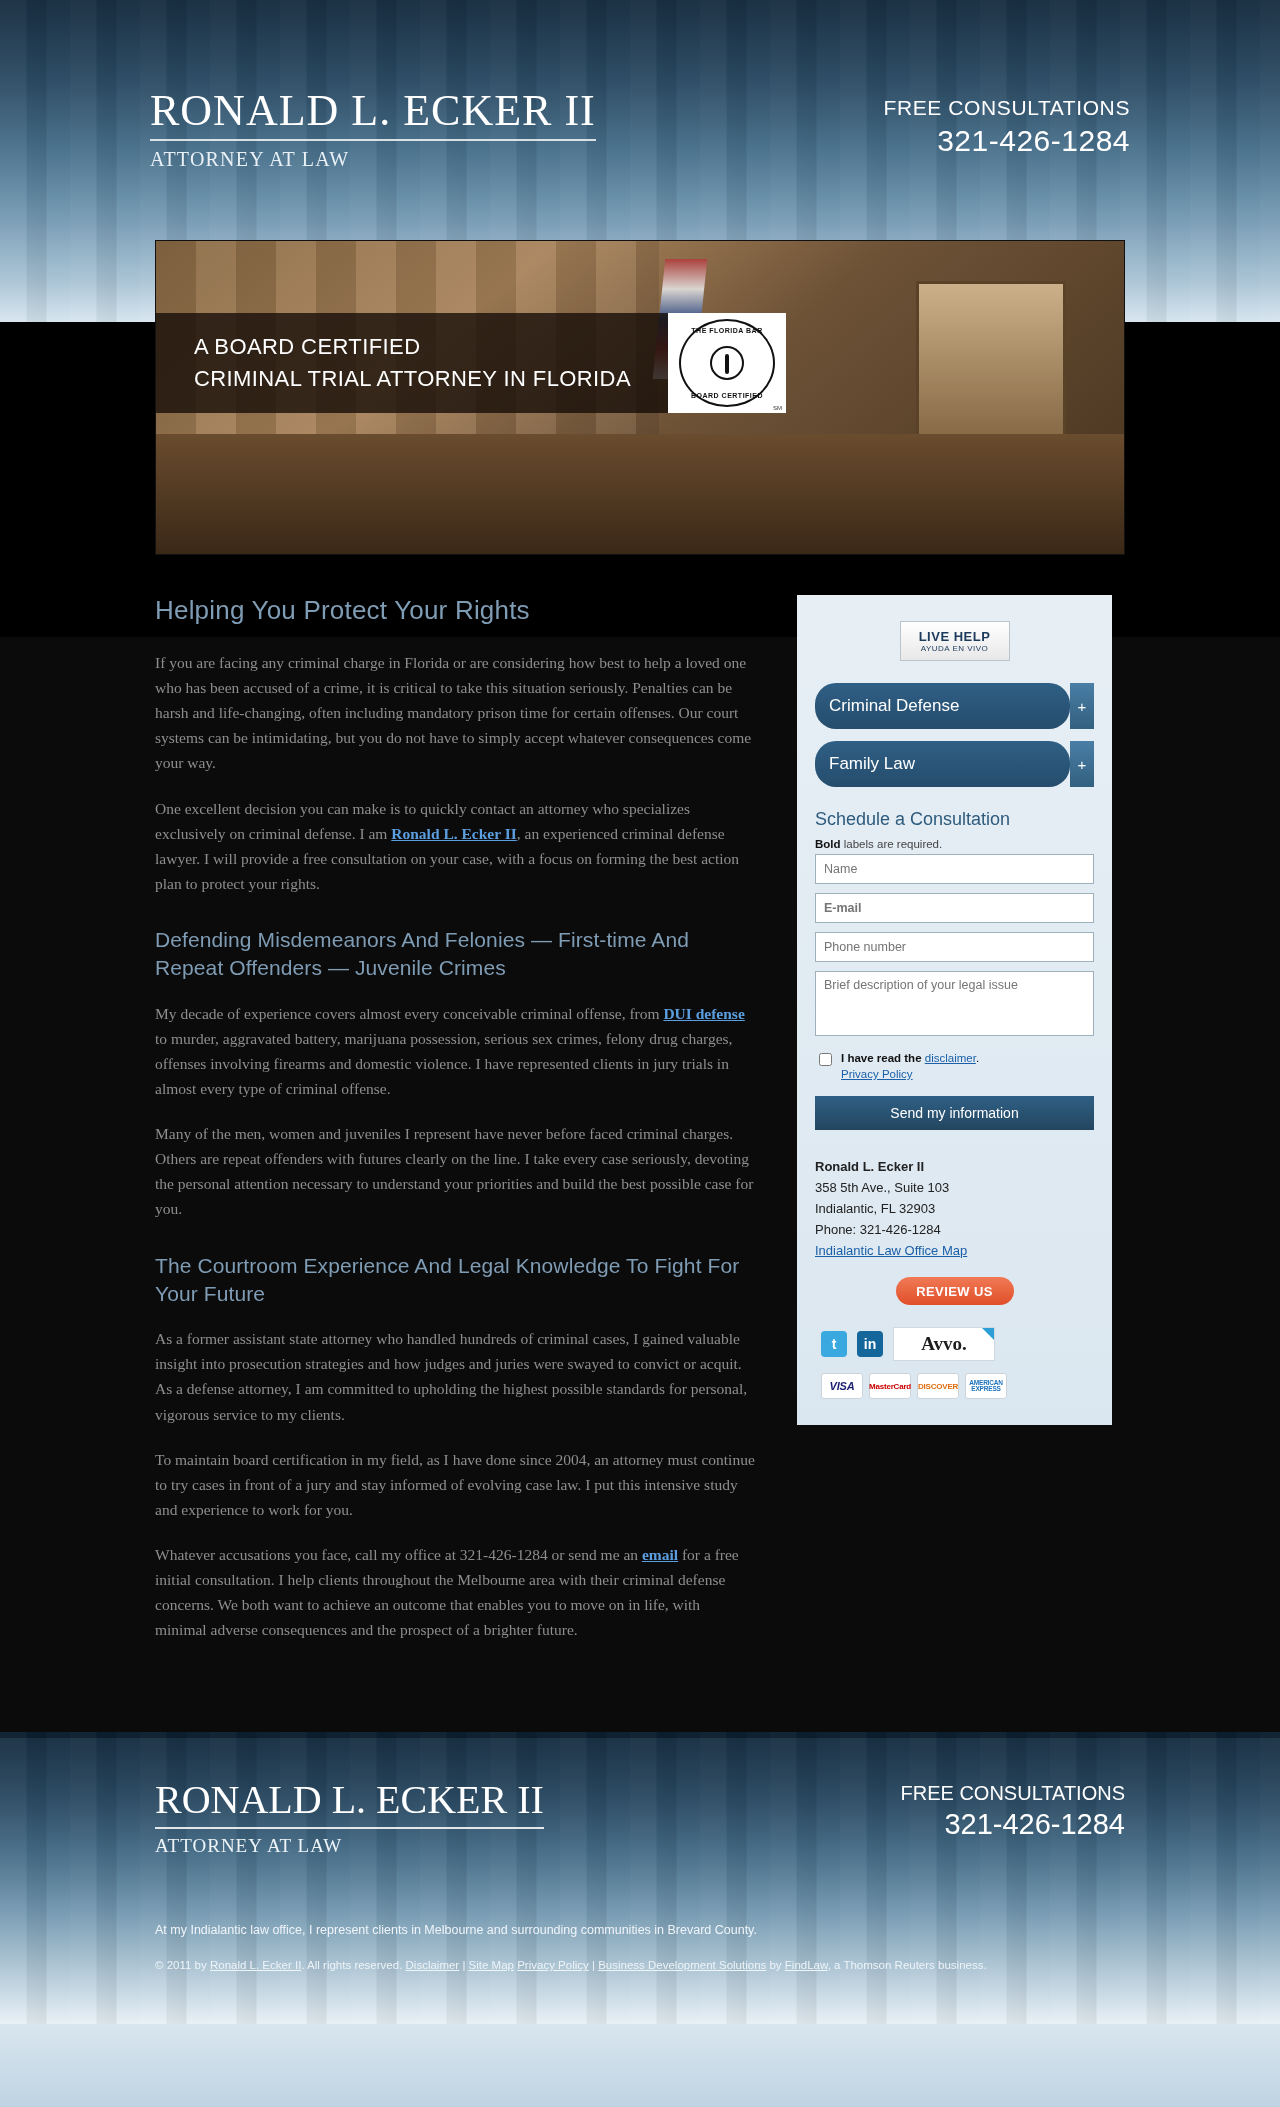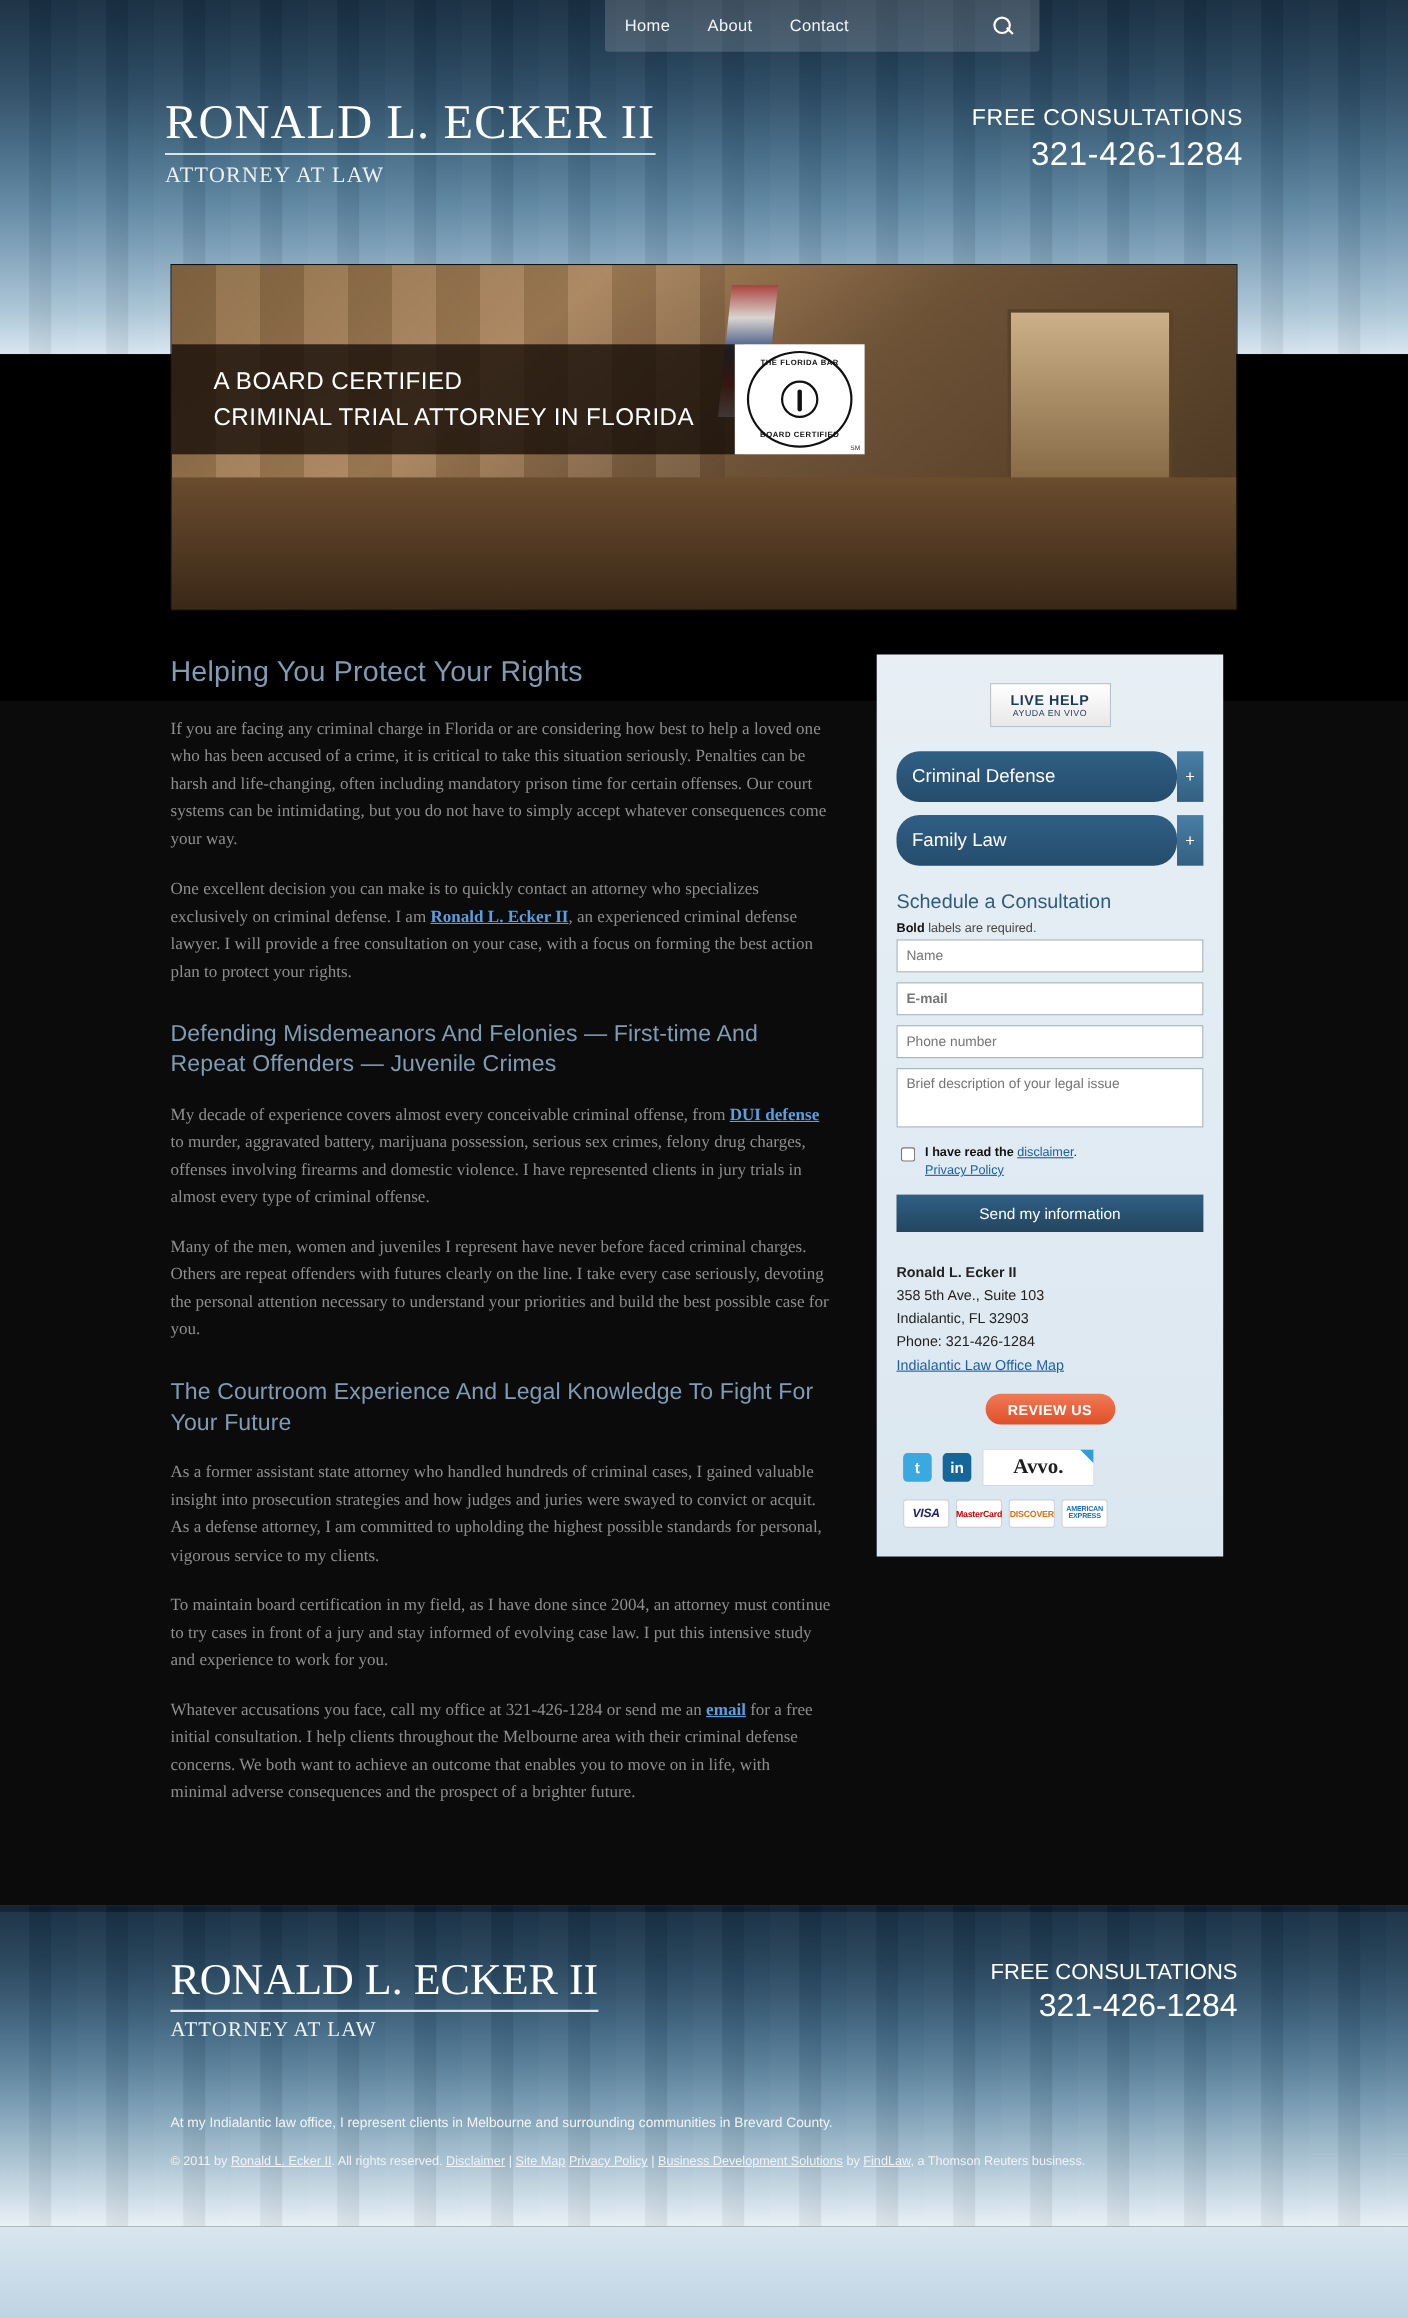--- a/index.html
+++ b/index.html
@@ -229,21 +229,21 @@
   .req-note b { color:#111; }
 
   .sidebar input[type=text] {
     width:100%; height:30px; margin-bottom:9px;
     border:1px solid #9fb0bd; background:#fff;
     padding:0 8px; font-size:12.5px; color:#444;
     font-family:"Liberation Sans", sans-serif;
   }
   .sidebar input.required { font-weight:bold; color:#111; }
   .sidebar textarea {
-    width:100%; height:54px; border:1px solid #9fb0bd; background:#fff;
+    width:100%; height:65px; border:1px solid #9fb0bd; background:#fff;
     padding:6px 8px; font-size:12.5px; color:#444; resize:none;
     font-family:"Liberation Sans", sans-serif;
   }
   .disclaimer-row {
     display:flex; align-items:flex-start; gap:6px; margin-top:10px;
     font-size:11.5px; color:#111; line-height:1.4;
   }
   .disclaimer-row a { color:#1a5fa8; text-decoration:underline; }
   .send-btn {
     margin-top:14px; width:100%; height:34px;
@@ -311,26 +311,20 @@
 
   .bottom-strip { width:100%; height:100px; background:linear-gradient(to bottom,#d9e6ef,#b9d0e0); }
 </style>
 </head>
 <body>
 
 <div class="header-wrap">
   <div class="columns"></div>
   <div class="header-veil"></div>
 
-  <div class="topnav">
-    <a href="#">Home</a>
-    <a href="#">About</a>
-    <a href="#">Contact</a>
-    <div class="search-icon"></div>
-  </div>
 
   <div class="brand">
     <div class="brand-name">RONALD L. ECKER II</div>
     <div class="brand-sub">ATTORNEY AT LAW</div>
   </div>
 
   <div class="contact-block">
     <div class="free-consult">FREE CONSULTATIONS</div>
     <div class="phone">321-426-1284</div>
   </div>

